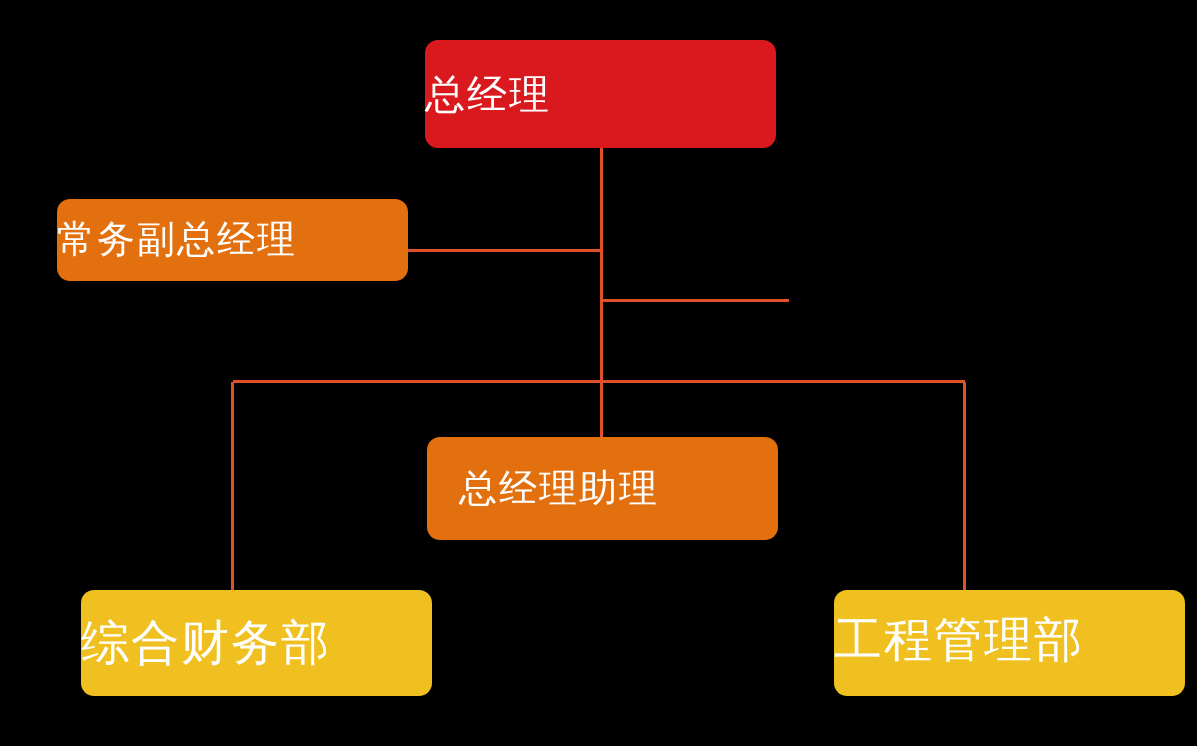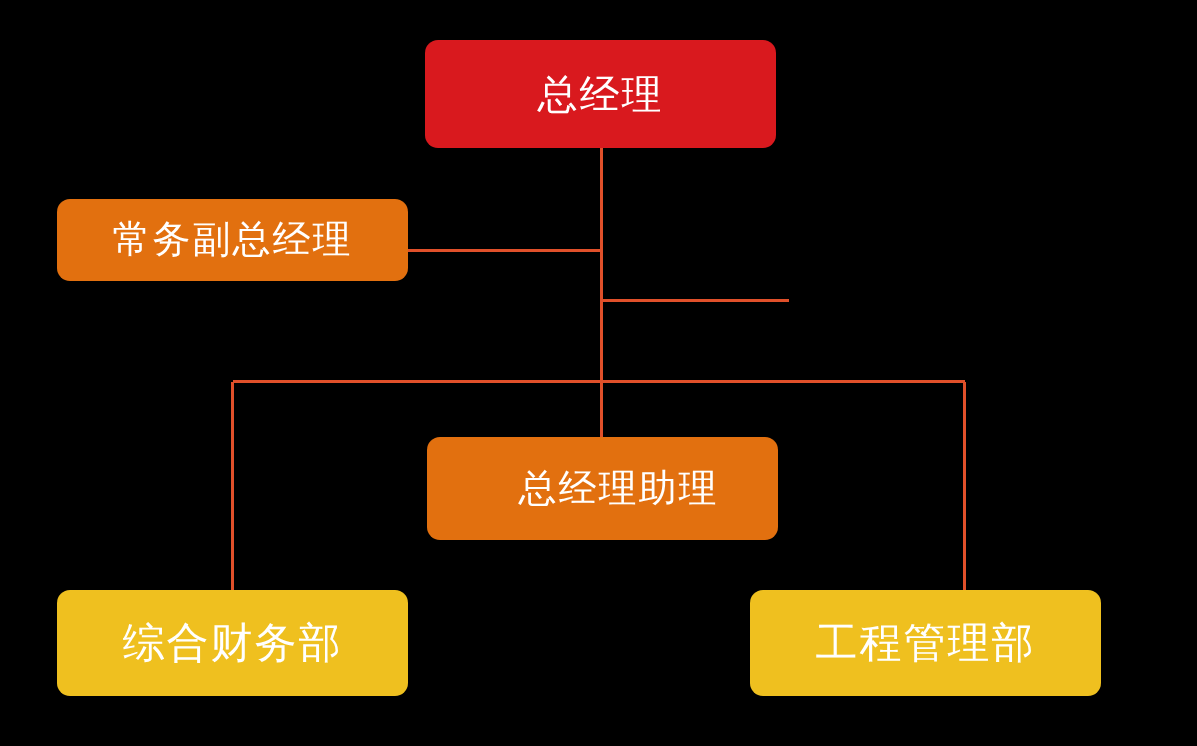--- a/index.html
+++ b/index.html
@@ -26,36 +26,35 @@
     height: 746px;
     z-index: 1;
     pointer-events: none;
   }
   .node {
     position: absolute;
     z-index: 2;
     box-sizing: border-box;
     display: flex;
     align-items: center;
-    justify-content: center;
     border-radius: 13px;
     color: #ffffff;
     text-align: center;
     line-height: 1.1;
     letter-spacing: 2px;
     white-space: nowrap;
   }
   .node-label {
     display: block;
   }
   
   .level-top   { font-size: 40px; }
   .level-mid   { font-size: 38px; }
   .level-asst  { font-size: 38px; padding-left: 32px; }
-  .level-dept  { font-size: 42px; }
+  .level-dept  { font-size: 48px; margin-left: 24px; }
 </style>
 </head>
 <body>
 
 <div id="chart-canvas">
 
   <svg class="connector-layer" viewBox="0 0 1197 746" width="1197" height="746" xmlns="http://www.w3.org/2000/svg" aria-hidden="true">
     <g stroke="#E0502A" stroke-width="3" fill="none" shape-rendering="crispEdges">
 
       <line x1="601.5" y1="148" x2="601.5" y2="438"></line>
@@ -82,17 +81,17 @@
 
 
   <div class="node level-asst" style="left:427px; top:437px; width:351px; height:103px; background:#E2700F;">
     <span class="node-label">总经理助理</span>
   </div>
 
   <div class="node level-dept" style="left:57px; top:590px; width:351px; height:106px; background:#EFC01F;">
     <span class="node-label">综合财务部</span>
   </div>
 
-  <div class="node level-dept" style="left:750px; top:590px; width:351px; height:106px; background:#EFC01F;">
+  <div class="node level-dept" style="left:810px; top:590px; width:351px; height:106px; background:#EFC01F;font-family:Liberation Mono, monospace;">
     <span class="node-label">工程管理部</span>
   </div>
 
 </div>
 
 </body></html>

